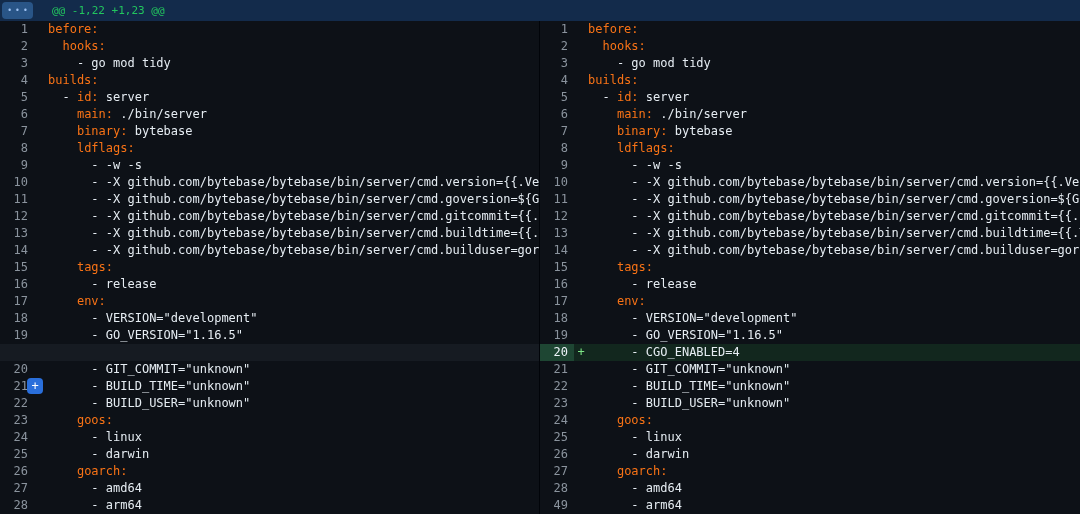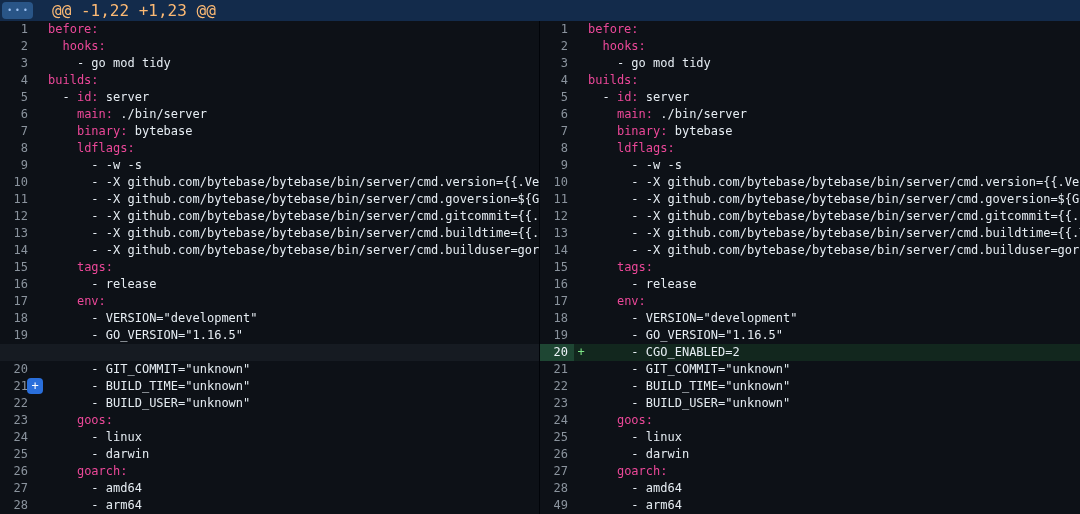--- a/index.html
+++ b/index.html
@@ -16,34 +16,34 @@
   }
   .expand-btn {
     height:17px; width:31px; margin-left:2px;
     background:#295587; border:none; border-radius:4px;
     color:#9ec2f3; cursor:pointer;
     display:flex; align-items:center; justify-content:center;
     font-size:8px; letter-spacing:3px; padding-left:3px;
     font-family:"DejaVu Sans Mono", monospace;
   }
   .hunk-text {
-    margin-left:19px; color:#fdba74; font-size:16px;
+    margin-left:19px; color:#22c55e; font-size:11px;
     white-space:pre;
   }
   .diff-body { width:1080px; }
   .row { display:flex; height:17px; line-height:17px; }
   .half { display:flex; width:540px; flex:none; position:relative; }
   .half.left { border-right:1px solid #010409; }
   .num {
     width:34px; flex:none; text-align:right; padding-right:6px;
     color:#8b949e; cursor:pointer; user-select:none;
   }
   .marker { width:14px; flex:none; text-align:center; color:#7ee787; }
   .code { flex:1; white-space:pre; overflow:hidden; color:#e6edf3; }
-  .seg-k { color:#ec4899;text-align:center; }
+  .seg-k { color:#f97316;text-align:center; }
   .seg-p { color:#e6edf3;margin-top:20px; }
   .half.add { background:#12271e; }
   .half.add .num { background:#1e4633; color:#eef4fa; }
   .half.filler { background:#161b22; }
   .plus-btn {
     position:absolute; left:27px; top:0px;
     width:16px; height:16px;
     background:#2a6fdb; border:none; border-radius:4px;
     color:#ffffff; font-size:12px; line-height:14px;
     cursor:pointer; z-index:2;
@@ -288,21 +288,21 @@
           <div class="num">19</div>
           <div class="marker"></div>
           <div class="code"><span class="seg-p">      - GO_VERSION="1.16.5"</span></div>
         </div>
       </div>
       <div class="row">
         <div class="half left filler"></div>
         <div class="half right add">
           <div class="num">20</div>
           <div class="marker">+</div>
-          <div class="code"><span class="seg-p">      - CGO_ENABLED=2</span></div>
+          <div class="code"><span class="seg-p">      - CGO_ENABLED=4</span></div>
         </div>
       </div>
       <div class="row">
         <div class="half left">
           <div class="num">20</div>
           <div class="marker"></div>
           <div class="code"><span class="seg-p">      - GIT_COMMIT="unknown"</span></div>
         </div>
         <div class="half right">
           <div class="num">21</div>

